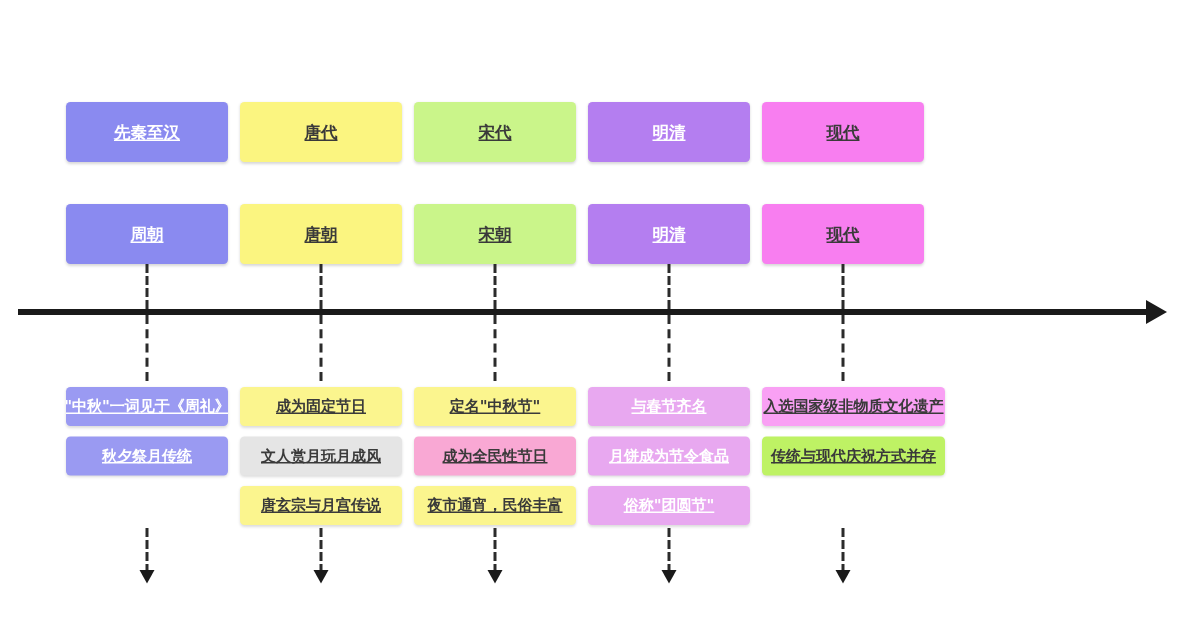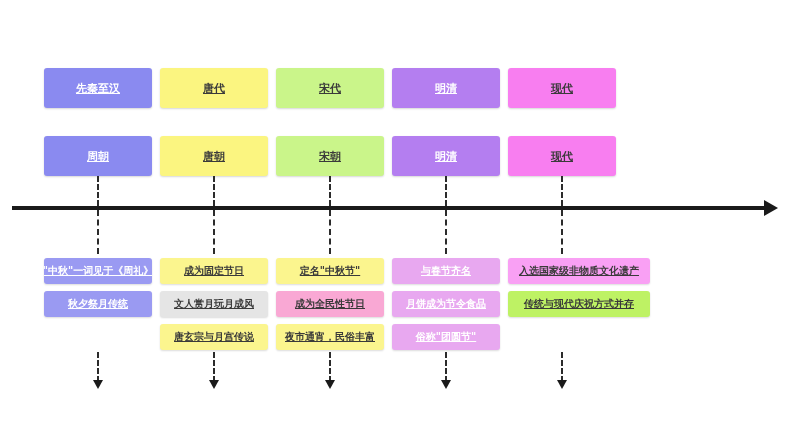--- a/index.html
+++ b/index.html
@@ -63,21 +63,21 @@
 
   
   .detail-box {
     width: 108px;
     height: 26px;
     font-size: 10px;
     font-weight: bold;
     box-shadow: 0 1px 2px rgba(0,0,0,0.14);
   }
   .detail-box.wide {
-    width: 142px;
+    width: 122px;
   }
   .detail-box.r1 { top: 258px; }
   .detail-box.r2 { top: 291px; }
   .detail-box.r3 { top: 324px; }
 
   
   .axis-line {
     position: absolute;
     left: 12px;
     top: 206px;

